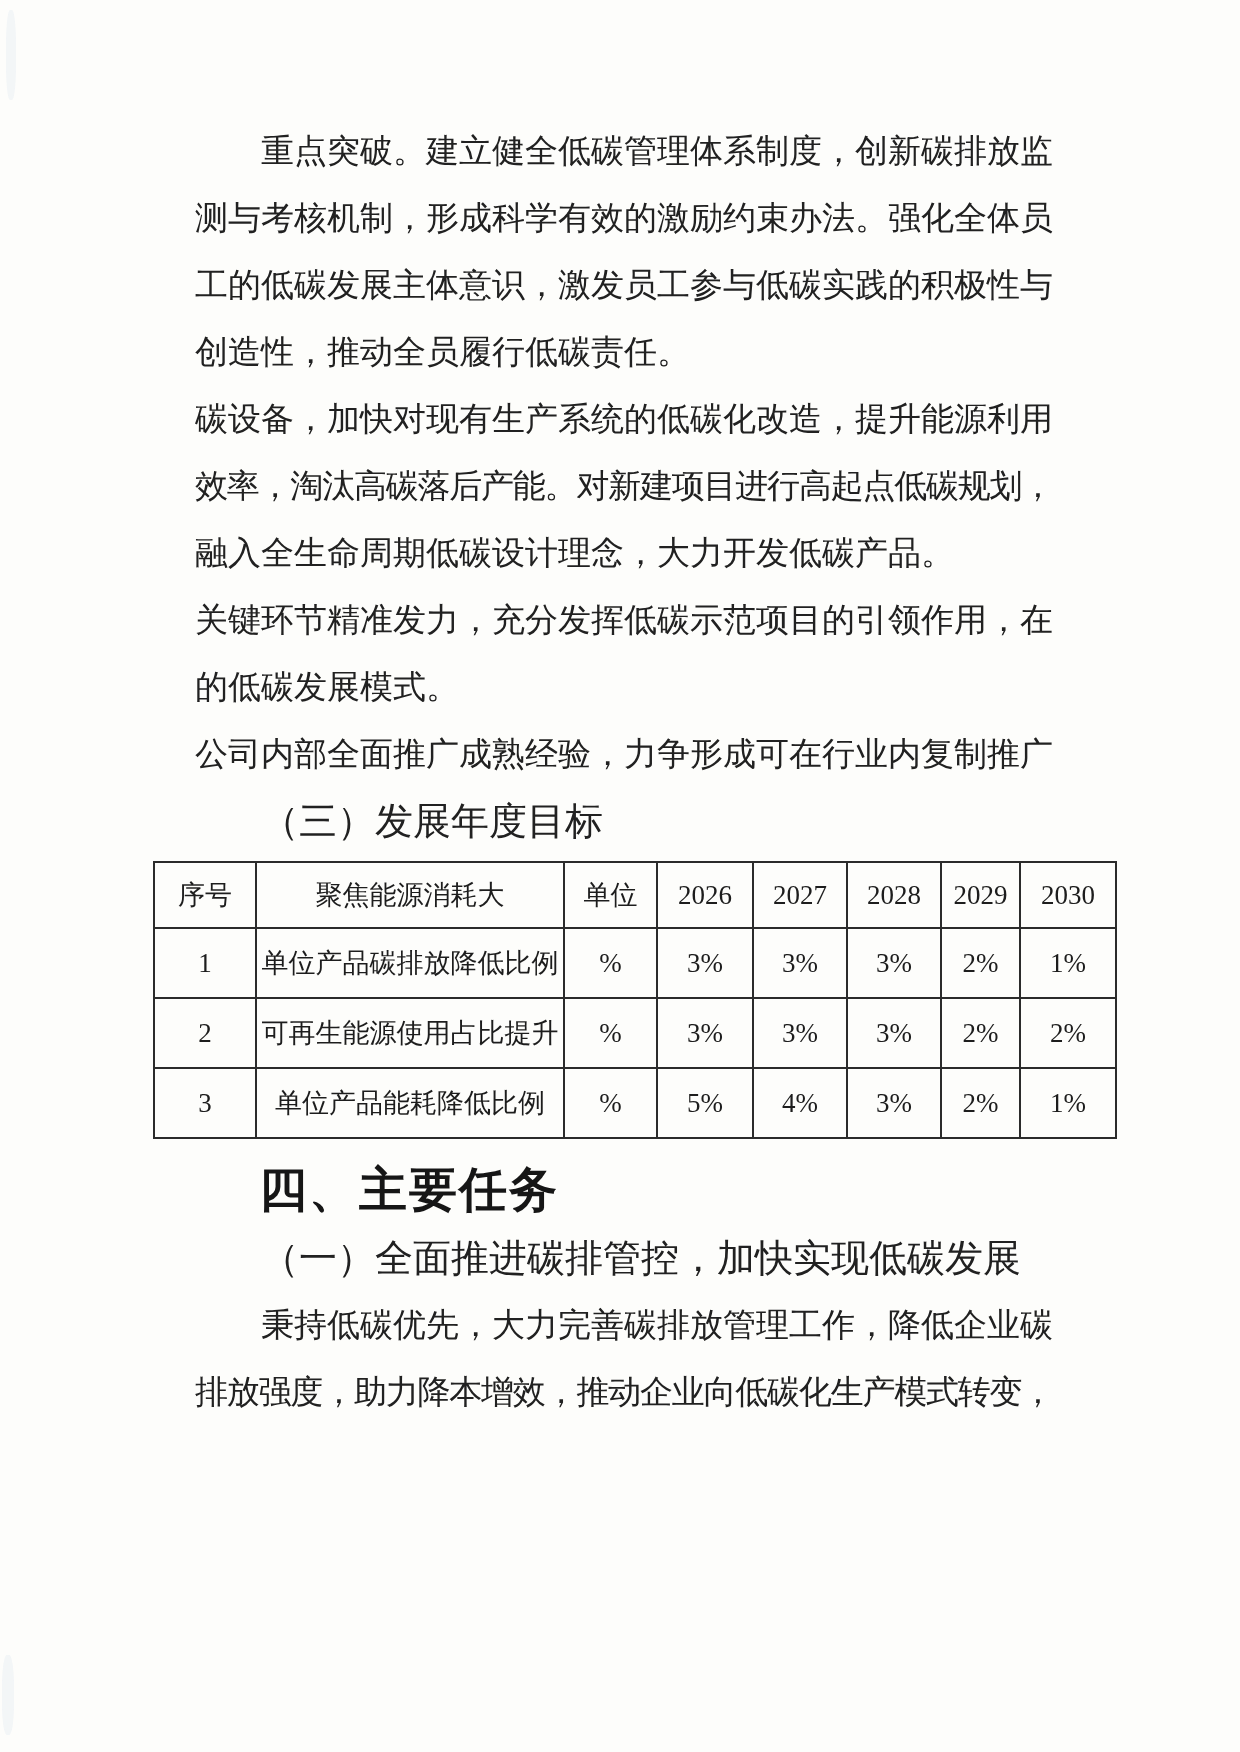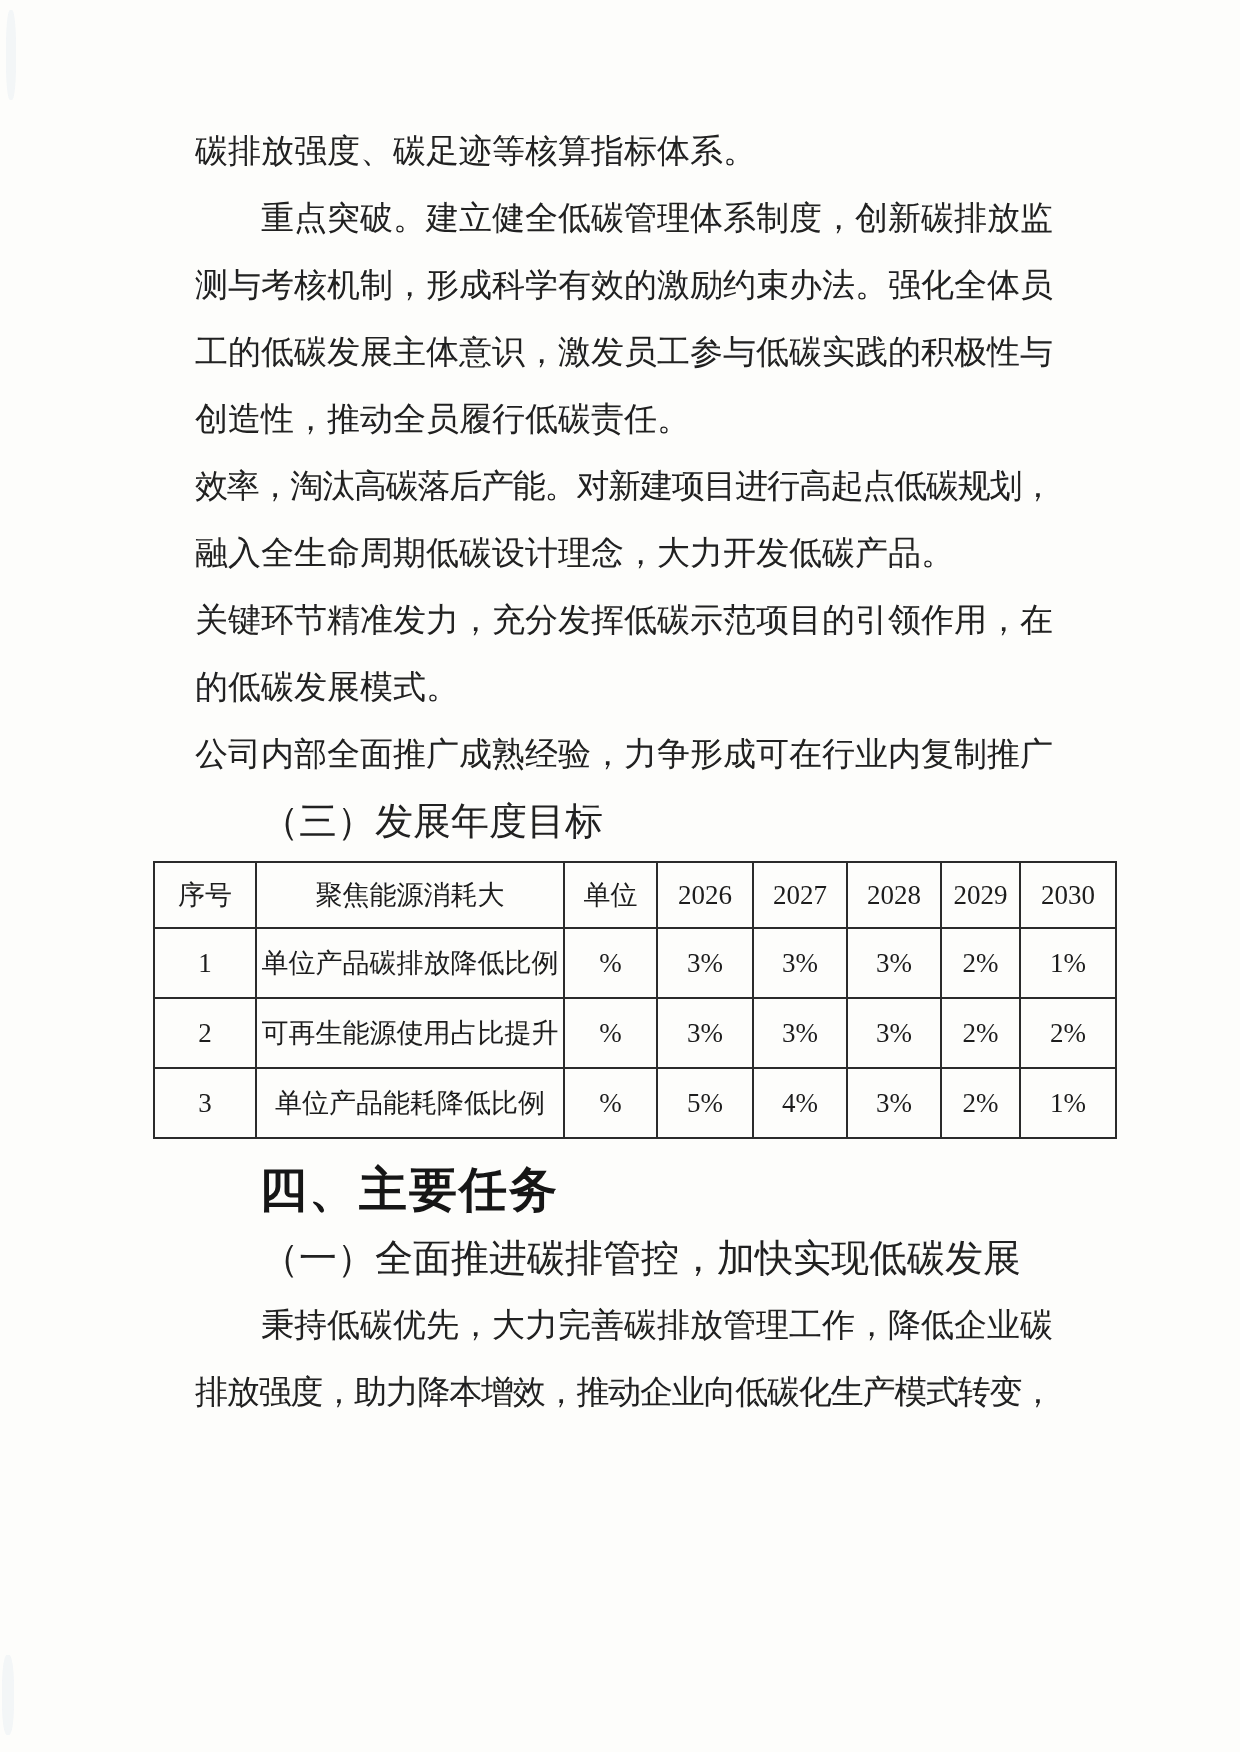--- a/index.html
+++ b/index.html
@@ -86,30 +86,30 @@
   .smudge-bottom-left { left: 2px; top: 1655px; width: 12px; height: 80px; }
 </style>
 </head>
 <body>
 
 <div class="page">
 
   <div class="scan-smudge smudge-top-left"></div>
   <div class="scan-smudge smudge-bottom-left"></div>
 
-  <div class="line last">碳排放强度、碳足迹等核算指标体系。</div>
 
   <div class="para">
     <div class="line indent">重点突破。建立健全低碳管理体系制度，创新碳排放监</div>
     <div class="line">测与考核机制，形成科学有效的激励约束办法。强化全体员</div>
     <div class="line">工的低碳发展主体意识，激发员工参与低碳实践的积极性与</div>
     <div class="line last">创造性，推动全员履行低碳责任。</div>
   </div>
 
   <div class="para">
+    <div class="line">碳设备，加快对现有生产系统的低碳化改造，提升能源利用</div>
     <div class="line tight">效率，淘汰高碳落后产能。对新建项目进行高起点低碳规划，</div>
     <div class="line last">融入全生命周期低碳设计理念，大力开发低碳产品。</div>
   </div>
 
   <div class="para">
     <div class="line">关键环节精准发力，充分发挥低碳示范项目的引领作用，在</div>
     <div class="line last">的低碳发展模式。</div>
     <div class="line">公司内部全面推广成熟经验，力争形成可在行业内复制推广</div>
   </div>
 

